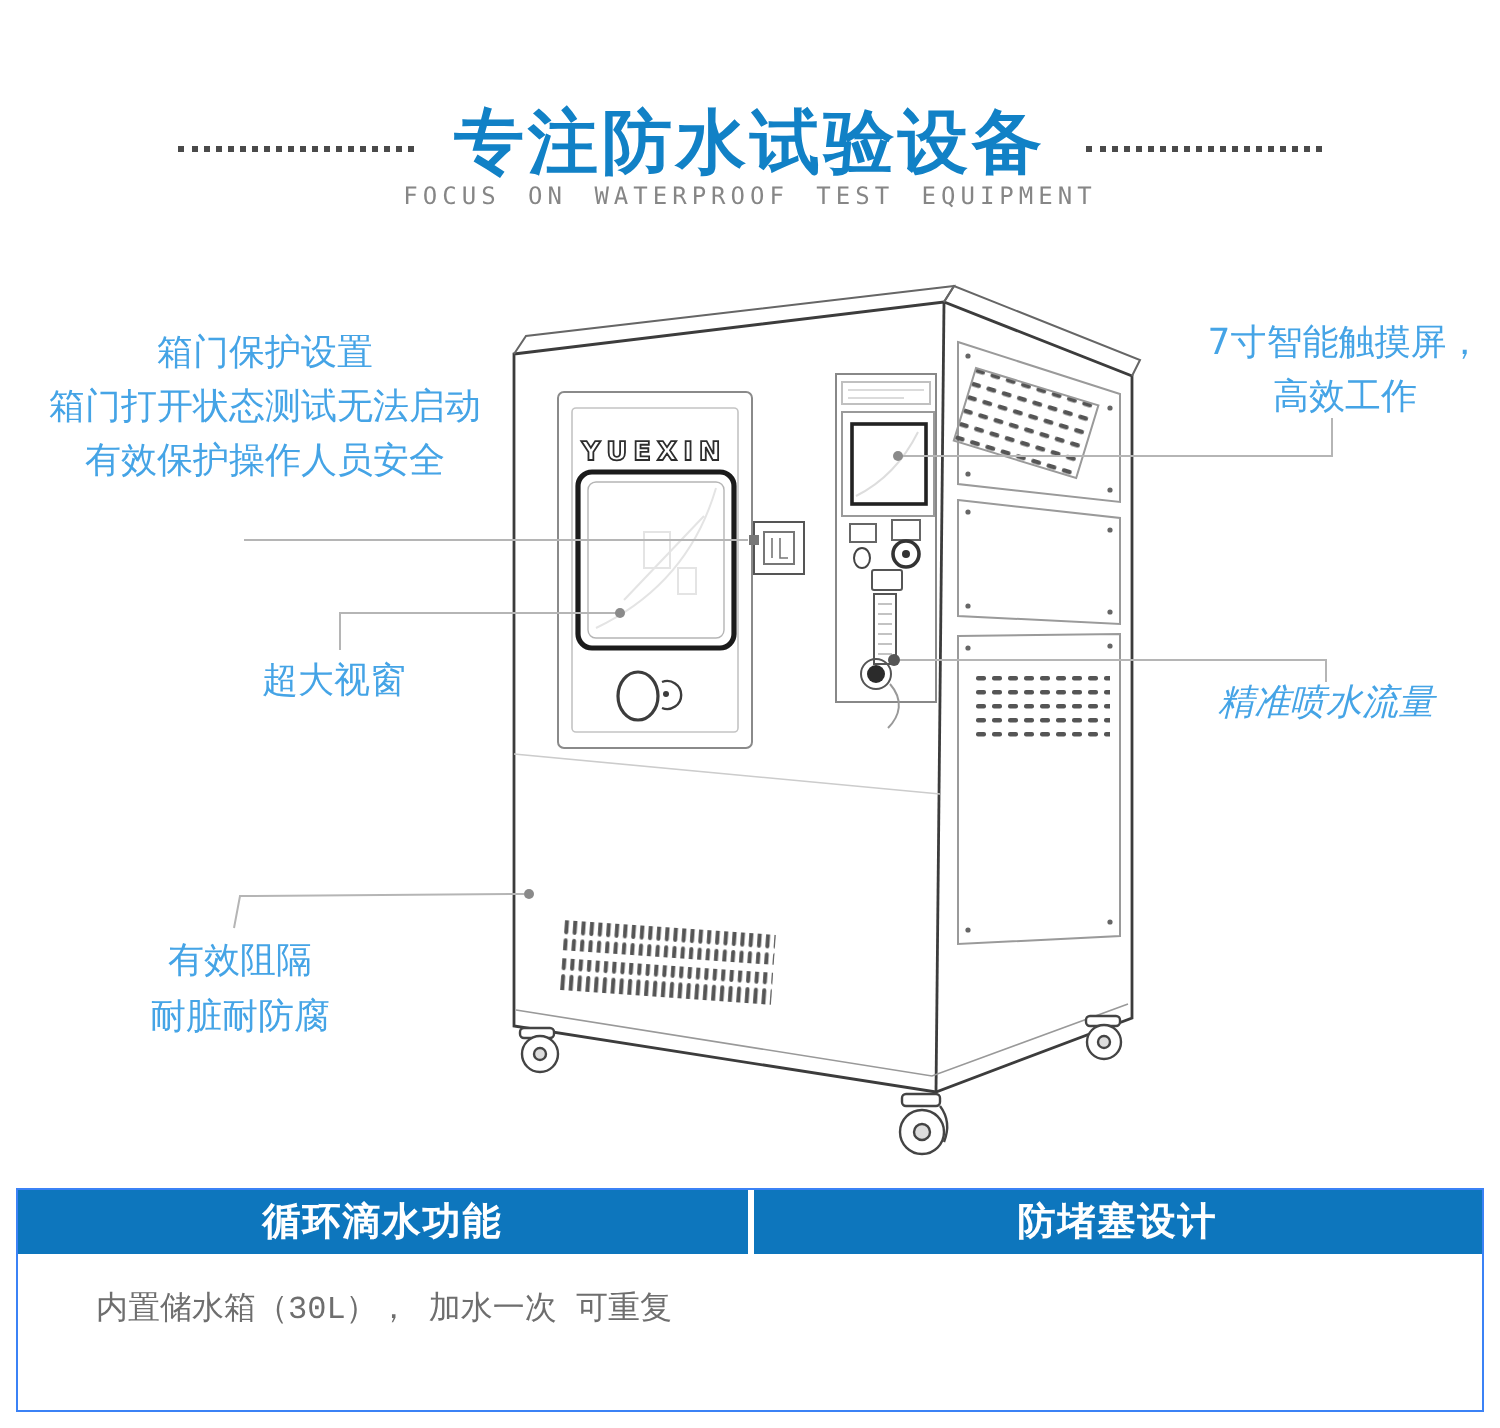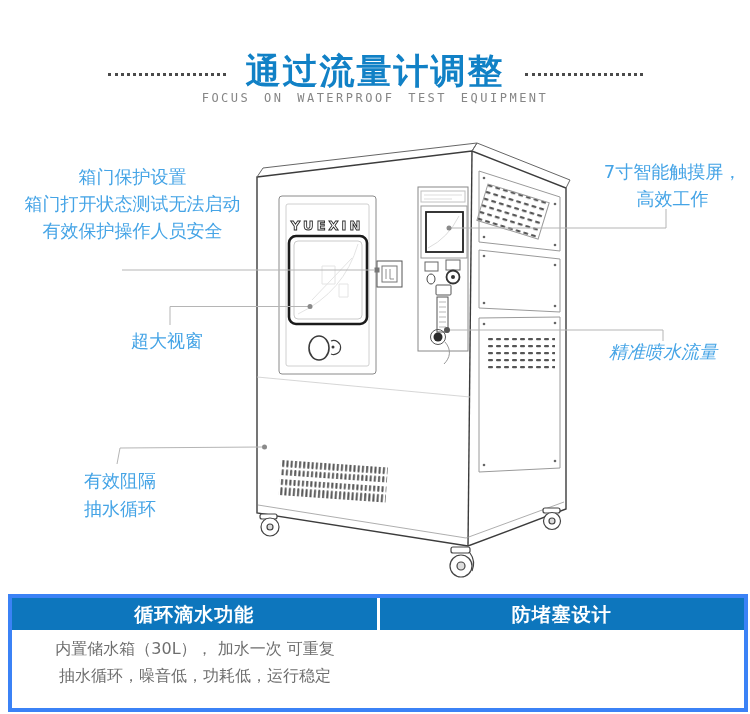--- a/index.html
+++ b/index.html
@@ -19,38 +19,38 @@
            line-height:27px;white-space:nowrap;}
   .co-door{left:15px;top:163px;width:235px;}
   .co-window{left:97px;top:327px;width:140px;}
   .co-steel{left:40px;top:467px;width:160px;line-height:28px;}
   .co-screen{left:585px;top:158px;width:175px;}
   .co-flow{left:578px;top:338px;width:170px;line-height:28px;font-style:italic;}
   
   .art{position:absolute;left:0;top:0;}
   
   .features{position:absolute;left:8px;top:594px;width:732px;height:110px;
-            border:4px solid #3b82f6;display:flex;background:#fff;}
+            border:1px solid #3b82f6;display:flex;background:#fff;}
   .feature-col{flex:1;display:flex;flex-direction:column;}
   .feature-col.right .feature-body{border-left:1px solid #ddd;}
   .feature-header{height:32px;line-height:32px;background:#0d76bd;color:#fff;
                   font-size:19px;font-weight:bold;text-align:center;letter-spacing:1px;}
   .feature-col.left .feature-header{margin-right:1.5px;}
   .feature-col.right .feature-header{margin-left:1.5px;}
-  .feature-body{flex:1;padding-top:5px;text-align:center;font-size:16px;
-                color:#6e6e6e;line-height:27px;white-space:nowrap;}
+  .feature-body{flex:1;padding-top:15px;text-align:center;font-size:16px;
+                color:#6e6e6e;line-height:27px;white-space:nowrap;font-family:Liberation Mono, monospace;}
 </style>
 </head>
 <body>
 
 <div class="page">
 
   <div class="title-row">
     <div class="dot-line"></div>
-    <div class="main-title">通过流量计调整</div>
+    <div class="main-title">专注防水试验设备</div>
     <div class="dot-line"></div>
   </div>
   <div class="sub-title">FOCUS ON WATERPROOF TEST EQUIPMENT</div>
 
   <svg class="art" width="750" height="714" viewBox="0 0 750 714">
     <defs>
       <pattern id="slats" width="4.2" height="18" patternUnits="userSpaceOnUse">
         <rect x="1" y="1" width="2" height="16" rx="1" fill="#555"></rect>
       </pattern>
       <pattern id="dashes" width="8" height="7" patternUnits="userSpaceOnUse">
@@ -182,36 +182,35 @@
   <div class="callout co-door">
     <div>箱门保护设置</div>
     <div>箱门打开状态测试无法启动</div>
     <div>有效保护操作人员安全</div>
   </div>
   <div class="callout co-window">
     <div>超大视窗</div>
   </div>
   <div class="callout co-steel">
     <div>有效阻隔</div>
-    <div>抽水循环</div>
+    <div>耐脏耐防腐</div>
   </div>
   <div class="callout co-screen">
     <div>7寸智能触摸屏，</div>
     <div>高效工作</div>
   </div>
   <div class="callout co-flow">
     <div>精准喷水流量</div>
   </div>
 
   <div class="features">
     <div class="feature-col left">
       <div class="feature-header">循环滴水功能</div>
       <div class="feature-body">
         <div>内置储水箱（30L）， 加水一次 可重复</div>
-        <div>抽水循环，噪音低，功耗低，运行稳定</div>
       </div>
     </div>
     <div class="feature-col right">
       <div class="feature-header">防堵塞设计</div>
     </div>
   </div>
 
 </div>
 
 </body></html>

